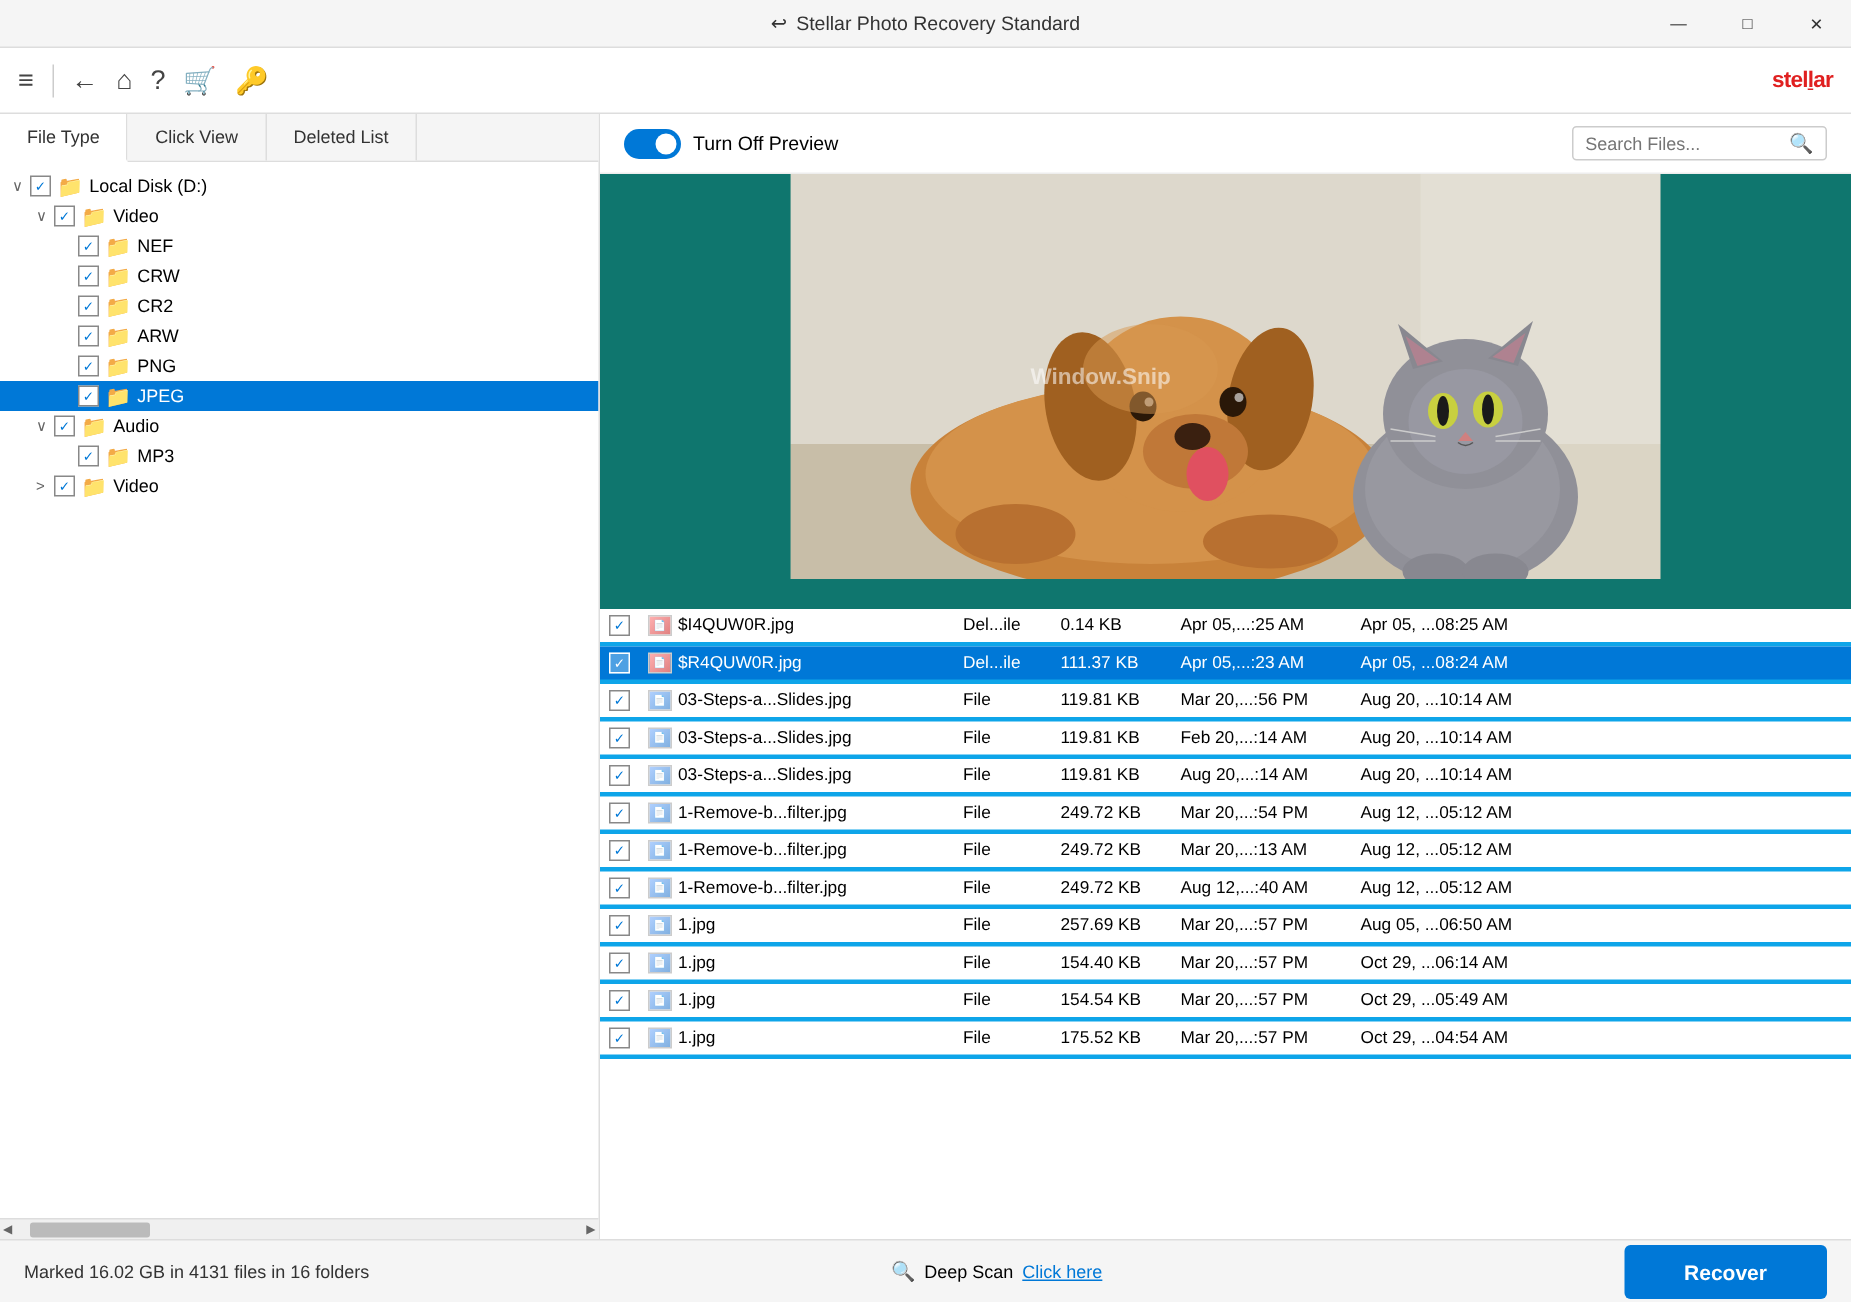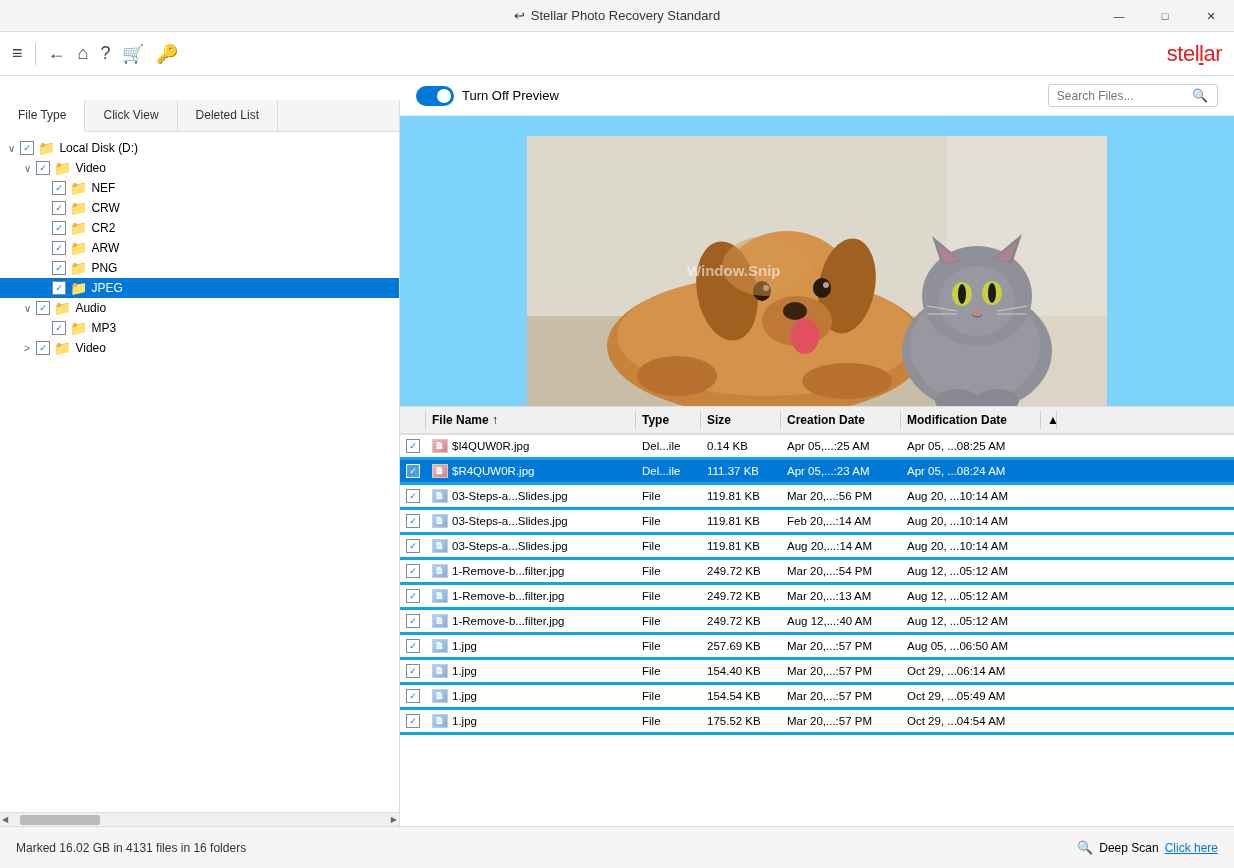--- a/index.html
+++ b/index.html
@@ -58,42 +58,41 @@
       color: #444;
       display: flex;
       align-items: center;
     }
     .toolbar-divider {
       width: 1px;
       height: 22px;
       background: #ccc;
     }
     .stellar-logo {
-      font-size: 22px;
-      font-weight: 400;
+      font-size: 15px;
+      font-weight: 700;
       color: #222;
       letter-spacing: -0.5px;
     }
     .stellar-logo span { color: #e02020; }
 
     
     .main-layout {
       display: flex;
       height: calc(868px - 32px - 44px - 42px);
       background: #fff;
     }
 
     
     .left-panel {
       width: 400px;
       border-right: 1px solid #ddd;
       display: flex;
       flex-direction: column;
       background: #fff;
-      margin-top: 24px;
     }
     .tab-bar {
       display: flex;
       border-bottom: 1px solid #ddd;
       background: #f5f5f5;
     }
     .tab {
       padding: 8px 18px;
       font-size: 12px;
       cursor: pointer;
@@ -228,23 +227,23 @@
       outline: none;
       font-size: 12px;
       width: 130px;
       color: #999;
     }
 
     
     .preview-image-area {
       height: 290px;
       display: flex;
-      align-items: flex-end;
+      align-items: flex-start;
       justify-content: center;
-      background: #7dd3fc;
+      background: #0f766e;
       overflow: hidden;
       position: relative;
     }
 
     
     .file-list-area {
       flex: 1;
       overflow: hidden;
       display: flex;
       flex-direction: column;
@@ -546,31 +545,20 @@
         <line x1="470" y1="178" x2="500" y2="178" stroke="#ccc" stroke-width="1"></line>
 
         <ellipse cx="430" cy="265" rx="22" ry="12" fill="#888890"></ellipse>
         <ellipse cx="470" cy="265" rx="22" ry="12" fill="#888890"></ellipse>
 
         <text x="160" y="140" font-family="Arial" font-size="15" fill="rgba(255,255,255,0.55)" font-weight="bold">Window.Snip</text>
       </svg>
     </div>
 
     <div class="file-list-area">
-      <div class="file-list-header">
-        <div class="col col-check">
-          <div class="checkbox checked" style="display:inline-flex;"></div>
-        </div>
-        <div class="col col-name">File Name ↑</div>
-        <div class="col col-type">Type</div>
-        <div class="col col-size">Size</div>
-        <div class="col col-created">Creation Date</div>
-        <div class="col col-modified">Modification Date</div>
-        <div class="col col-scroll">▲</div>
-      </div>
       <div class="file-list-body" id="file-list-body">
       <div class="file-row">
     <div class="col col-check">
       <div class="checkbox checked"></div>
     </div>
     <div class="col col-name" style="display:flex;align-items:center;">
       <div class="file-thumb del">📄</div>
       <span>$I4QUW0R.jpg</span>
     </div>
     <div class="col col-type">Del...ile</div>
@@ -728,13 +716,14 @@
 
 <div class="status-bar">
   <div class="status-left">
     <span>Marked 16.02 GB in 4131 files in 16 folders</span>
   </div>
   <div class="deep-scan">
     <span style="font-size:13px;">🔍</span>
     <span>Deep Scan</span>
     <a class="deep-scan-link">Click here</a>
   </div>
+  <button class="recover-btn">Recover</button>
 </div>
 
 </body></html>

